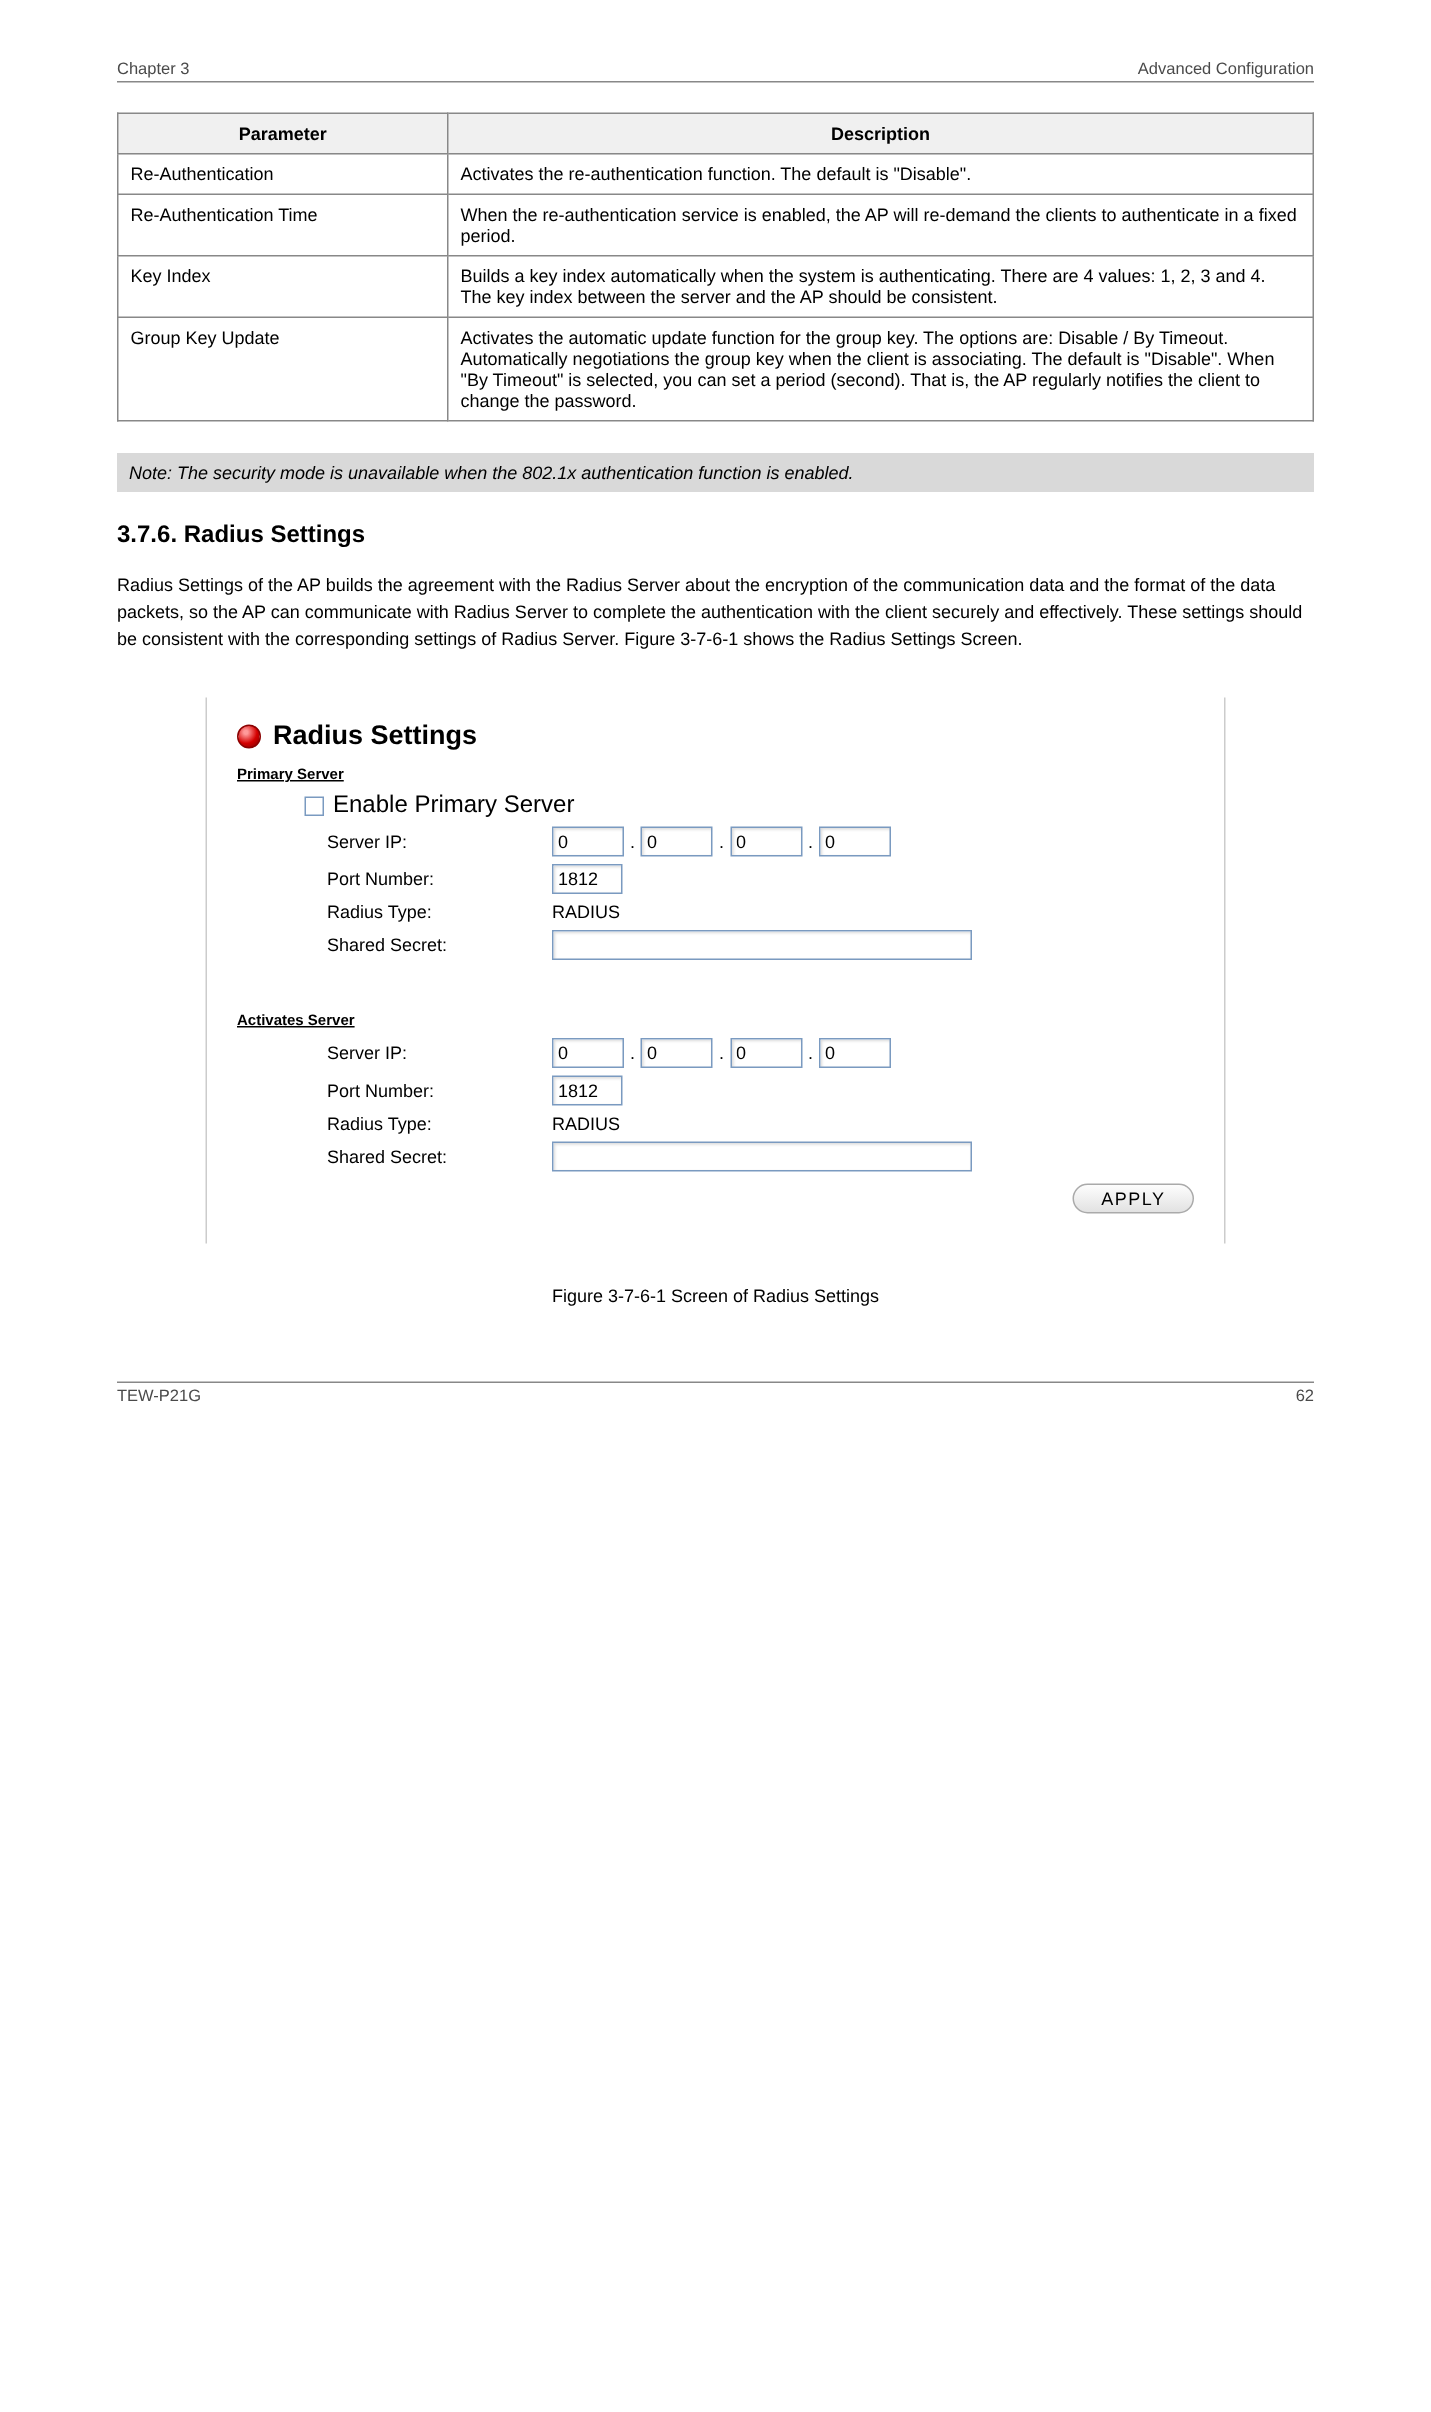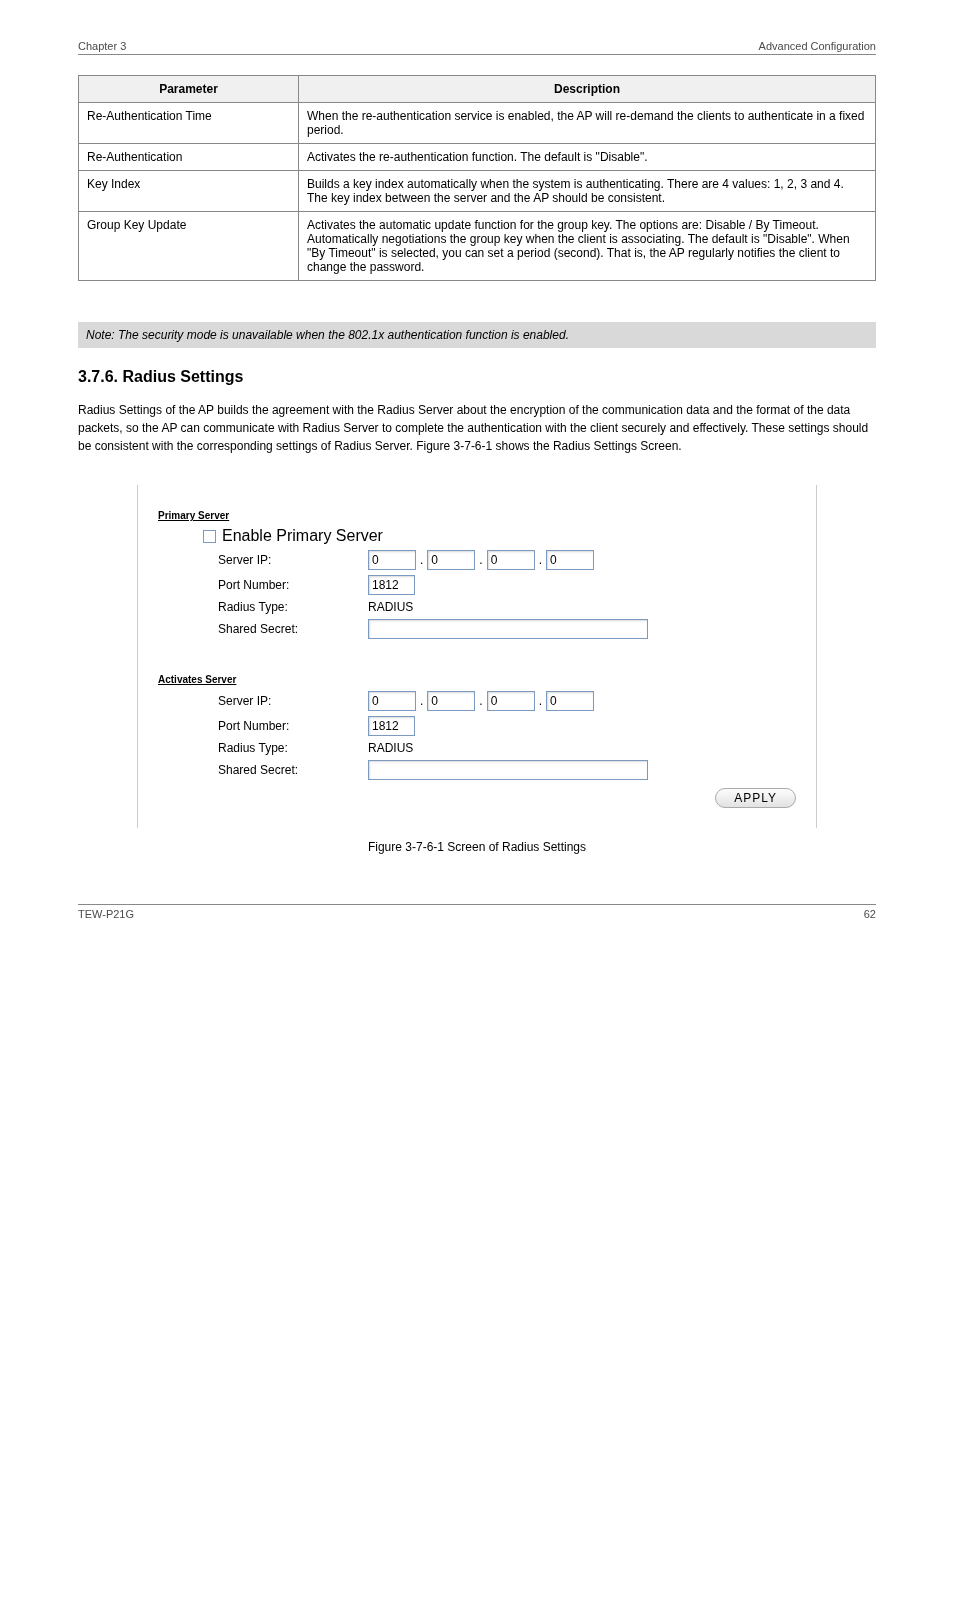--- a/index.html
+++ b/index.html
@@ -38,21 +38,21 @@
   table.param th {
     background: #f0f0f0;
     text-align: center;
     font-weight: bold;
   }
   .param .col1 { width: 220px; }
   .grey-bar {
     background: #d9d9d9;
     font-size: 12px;
     padding: 6px 8px;
-    margin-top: 41px;
+    margin-top: 21px;
     font-style: italic;
   }
   .section-text {
     font-size: 12px;
     line-height: 1.5;
     margin-top: 15px;
   }
   .section-num { font-weight: bold; font-size: 16px; margin-top: 20px; }
   .radius-panel {
     margin: 30px auto 0 auto;
@@ -174,44 +174,48 @@
 
   <table class="param">
     <thead>
       <tr>
         <th class="col1">Parameter</th>
         <th>Description</th>
       </tr>
     </thead>
     <tbody>
       <tr>
+        <td>Re-Authentication</td>
+        <td>Activates the re-authentication function. The default is "Disable".</td>
+      </tr>
+      <tr>
         <td>Re-Authentication Time</td>
         <td>When the re-authentication service is enabled, the AP will re-demand the clients to authenticate in a fixed period.</td>
       </tr>
       <tr>
-        <td>Re-Authentication</td>
-        <td>Activates the re-authentication function. The default is "Disable".</td>
-      </tr>
-      <tr>
         <td>Key Index</td>
         <td>Builds a key index automatically when the system is authenticating. There are 4 values: 1, 2, 3 and 4. The key index between the server and the AP should be consistent.</td>
       </tr>
       <tr>
         <td>Group Key Update</td>
         <td>Activates the automatic update function for the group key. The options are: Disable / By Timeout. Automatically negotiations the group key when the client is associating. The default is "Disable". When "By Timeout" is selected, you can set a period (second). That is, the AP regularly notifies the client to change the password.</td>
       </tr>
     </tbody>
   </table>
 
   <div class="grey-bar">Note: The security mode is unavailable when the 802.1x authentication function is enabled.</div>
 
   <div class="section-num">3.7.6. Radius Settings</div>
   <div class="section-text">Radius Settings of the AP builds the agreement with the Radius Server about the encryption of the communication data and the format of the data packets, so the AP can communicate with Radius Server to complete the authentication with the client securely and effectively. These settings should be consistent with the corresponding settings of Radius Server. Figure 3-7-6-1 shows the Radius Settings Screen.</div>
 
   <div class="radius-panel">
+    <div class="panel-title">
+      <span class="red-dot"></span>
+      <span>Radius Settings</span>
+    </div>
 
     <div class="subheader">Primary Server</div>
     <div class="cb-row">
       <span class="cb"></span>
       <span>Enable Primary Server</span>
     </div>
     <div class="form-row">
       <span class="lbl">Server IP:</span>
       <input class="ip-input" value="0" style="">
       <span class="dot-sep">.</span>
@@ -257,20 +261,20 @@
       <span class="lbl">Shared Secret:</span>
       <input class="secret-input" value="" style="">
     </div>
 
 
     <div class="apply-wrap">
       <span class="apply-btn">APPLY</span>
     </div>
   </div>
 
-  <div style="text-align:center;font-size:12px;margin-top:12px">Figure 3-7-6-1 Screen of Radius Settings</div>
+  <div style="text-align:center;font-size:12px;margin-top:28px">Figure 3-7-6-1 Screen of Radius Settings</div>
 
   <div class="doc-footer">
     <span>TEW-P21G</span>
     <span>62</span>
   </div>
 
 </div>
 
 </body></html>

